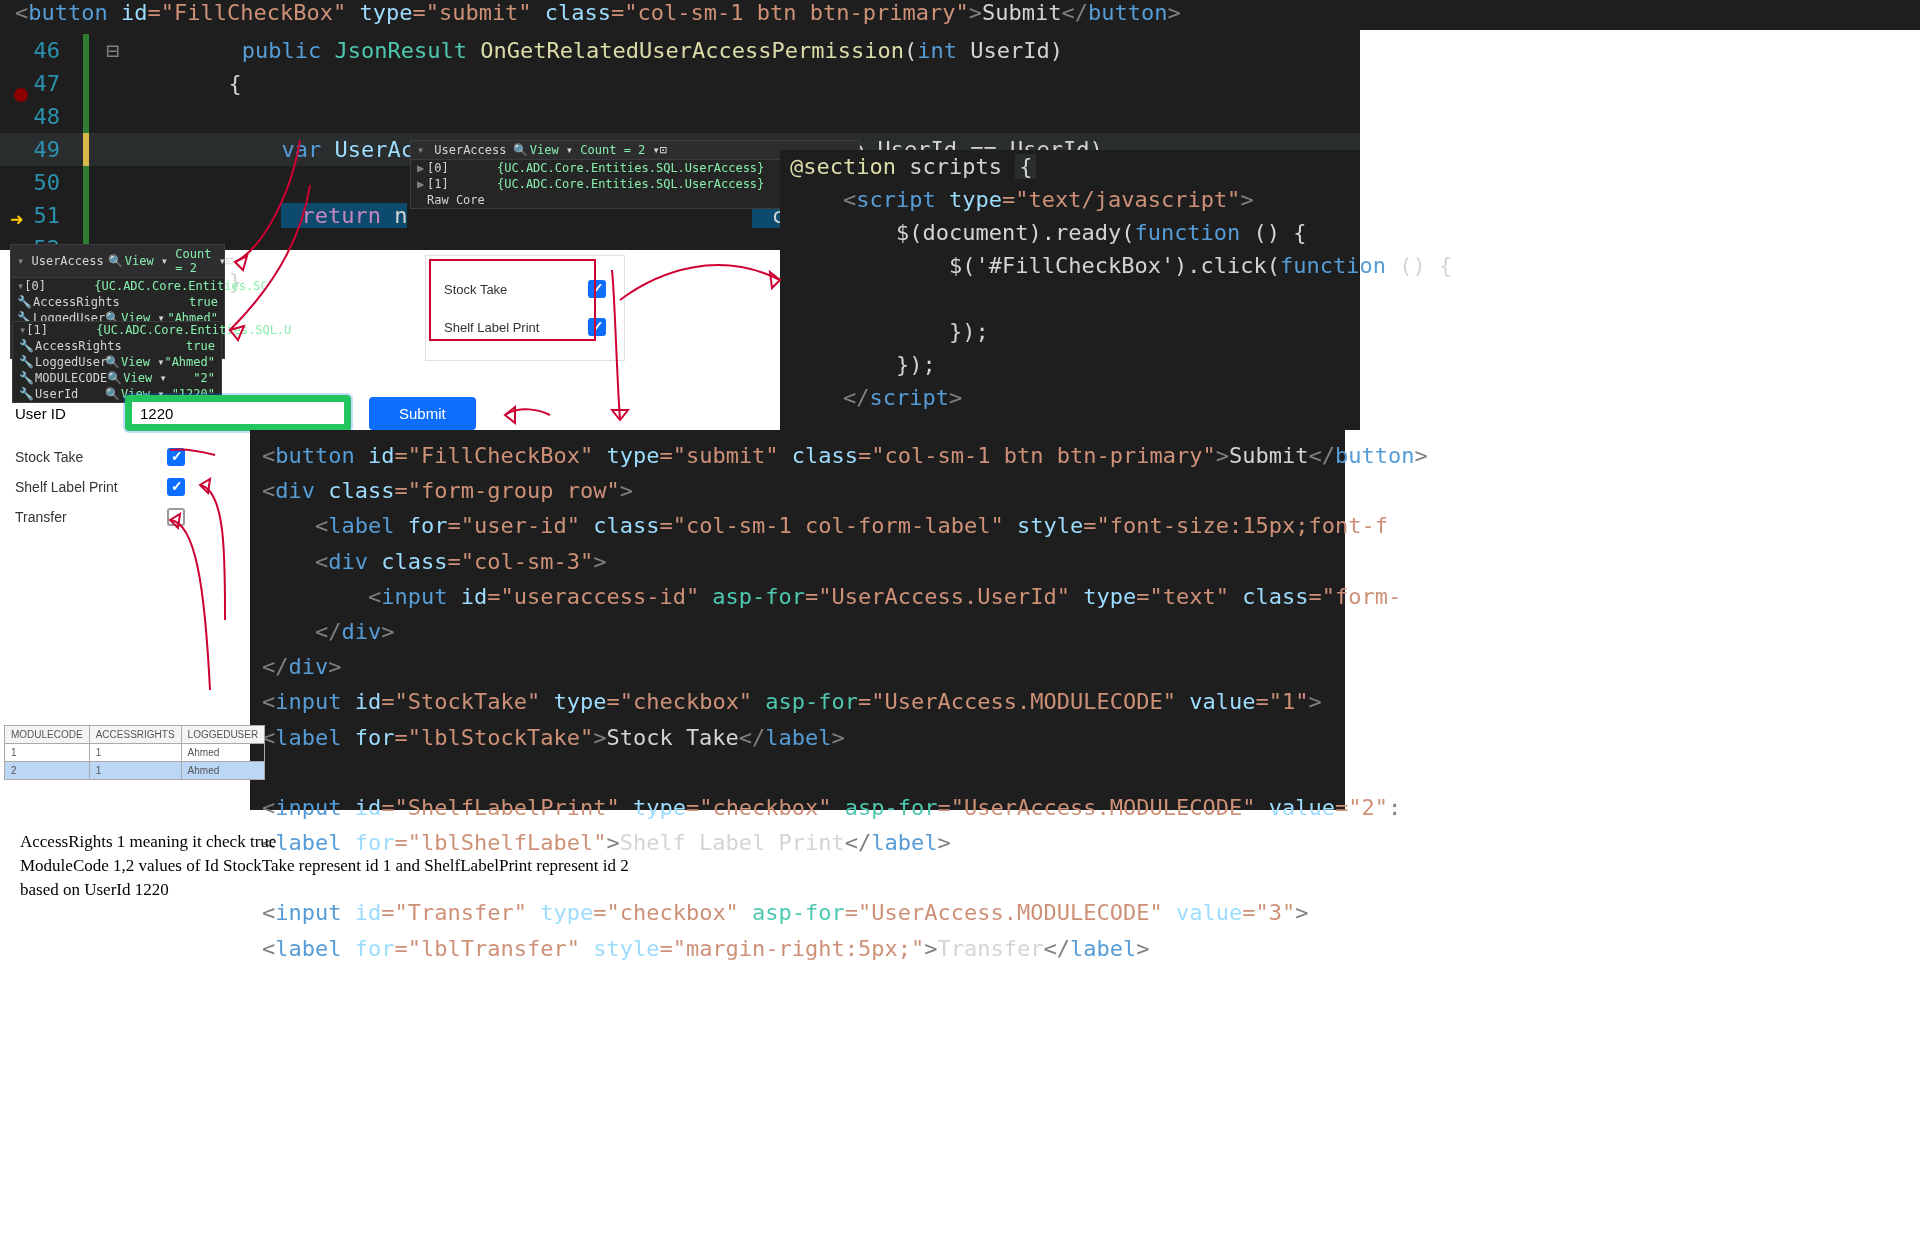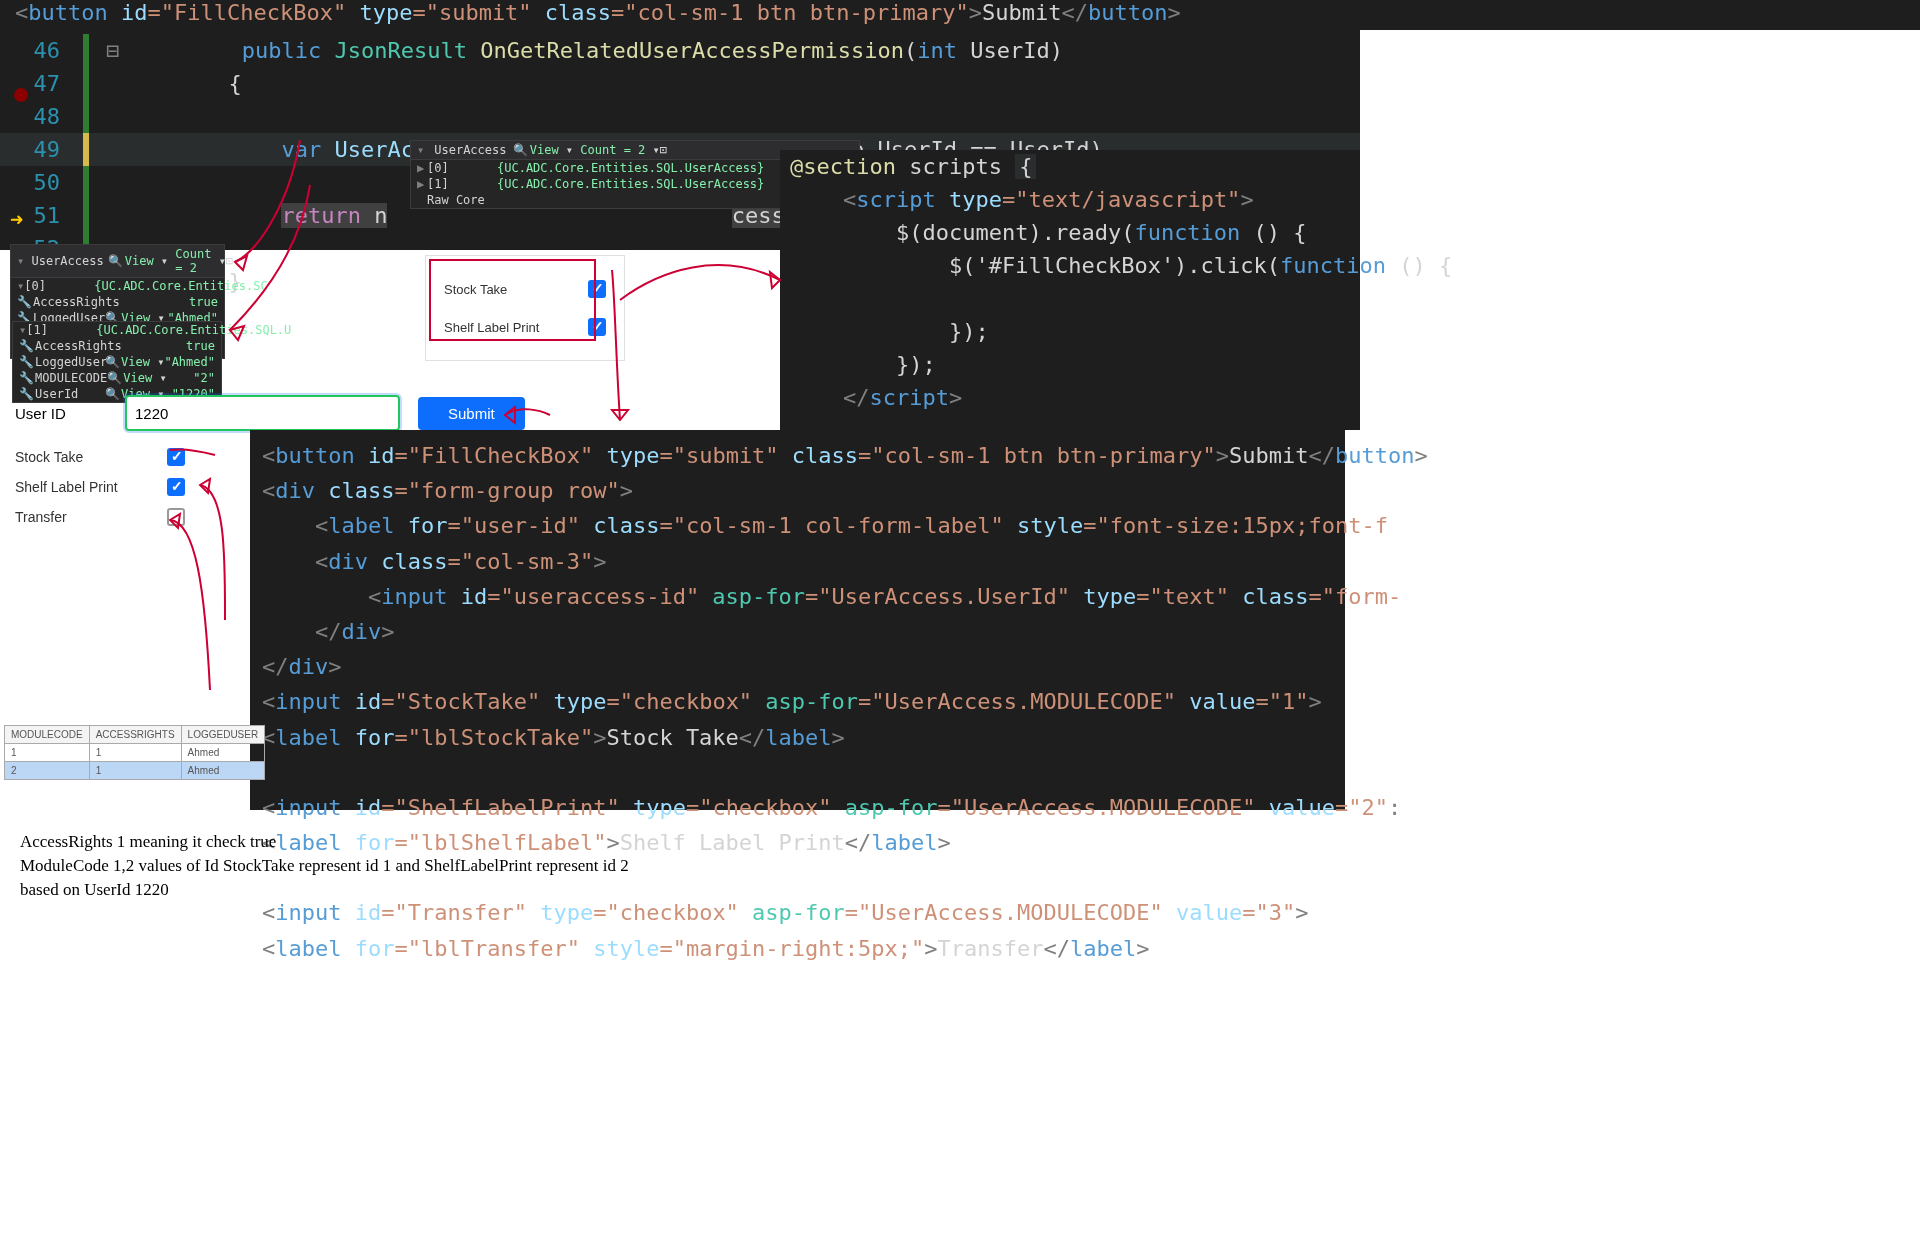--- a/index.html
+++ b/index.html
@@ -12,21 +12,21 @@
   .kw-blue{color:#569cd6;}
   .kw-type{color:#4ec9b0;}
   .kw-var{color:#9cdcfe;}
   .kw-method{color:#dcdcaa;}
   .kw-string{color:#ce9178;}
   .kw-soft{color:#c586c0;}
   .kw-gray{color:#808080;}
   .kw-comment{color:#808080;}
   .kw-text{color:#d4d4d4;}
   .highlight-row{background:#2a2d2e;}
-  .highlight-yellow{background:#404040;}
+  .highlight-yellow{background:#0c4a6e;padding-left:20px;}
 
   .topline{position:absolute;top:0;left:0;right:0;height:30px;background:#1e1e1e;color:#d4d4d4;font-family:Consolas,monospace;font-size:22px;padding-left:15px;white-space:nowrap;overflow:hidden;}
 
   .main-code{top:30px;left:0;width:1360px;height:220px;padding-top:4px;}
   .main-code .row{white-space:nowrap;}
   .margin-col{display:inline-block;width:70px;vertical-align:top;position:relative;height:33px;}
   .margin-col .ln{position:absolute;right:10px;top:0;color:#2b91af;}
   .margin-col .bp{position:absolute;left:14px;top:10px;}
   .margin-col .ar{position:absolute;left:10px;top:4px;}
   .bars{display:inline-block;vertical-align:top;}
@@ -52,21 +52,21 @@
   .chk::after{content:"✓";color:#fff;position:absolute;left:2px;top:-2px;font-size:14px;font-weight:bold;}
   .chk.empty{background:#fff;border-color:#999;}
   .chk.empty::after{content:"";}
 
   .right-code{top:150px;left:780px;width:580px;height:280px;padding:0 10px;}
   .right-code .rline{white-space:nowrap;font-size:22px;line-height:1.5;}
   .right-highlight{background:#1a1a1a;padding:2px 0;}
 
   .userid-row{position:absolute;top:395px;left:15px;display:flex;align-items:center;font-size:15px;}
   .userid-row label{width:110px;}
-  .userid-row input{width:275px;height:36px;border:2px solid #22c55e;padding:4px 8px;font-size:15px;outline:2px solid rgba(13,110,253,.25);border-radius:4px;}
+  .userid-row input{width:226px;height:36px;border:7px solid #22c55e;padding:4px 8px;font-size:15px;outline:2px solid rgba(13,110,253,.25);border-radius:4px;}
   .userid-row button{margin-left:18px;background:#0d6efd;color:#fff;border:none;padding:8px 30px;font-size:15px;border-radius:4px;}
 
   .left-checks{position:absolute;top:442px;left:15px;width:170px;font-size:14px;color:#333;}
   .left-checks .r{display:flex;justify-content:space-between;align-items:center;padding:6px 0;}
 
   .big-code{top:430px;left:250px;width:1095px;height:380px;padding:8px 12px;}
   .big-code .rline{white-space:nowrap;font-size:22px;line-height:1.6;}
 
   .table-small{position:absolute;top:725px;left:4px;border-collapse:collapse;font-size:10px;color:#555;border:1px solid #aaa;}
   .table-small th{border:1px solid #aaa;padding:3px 6px;text-align:left;background:#f4f4f4;font-weight:normal;}

